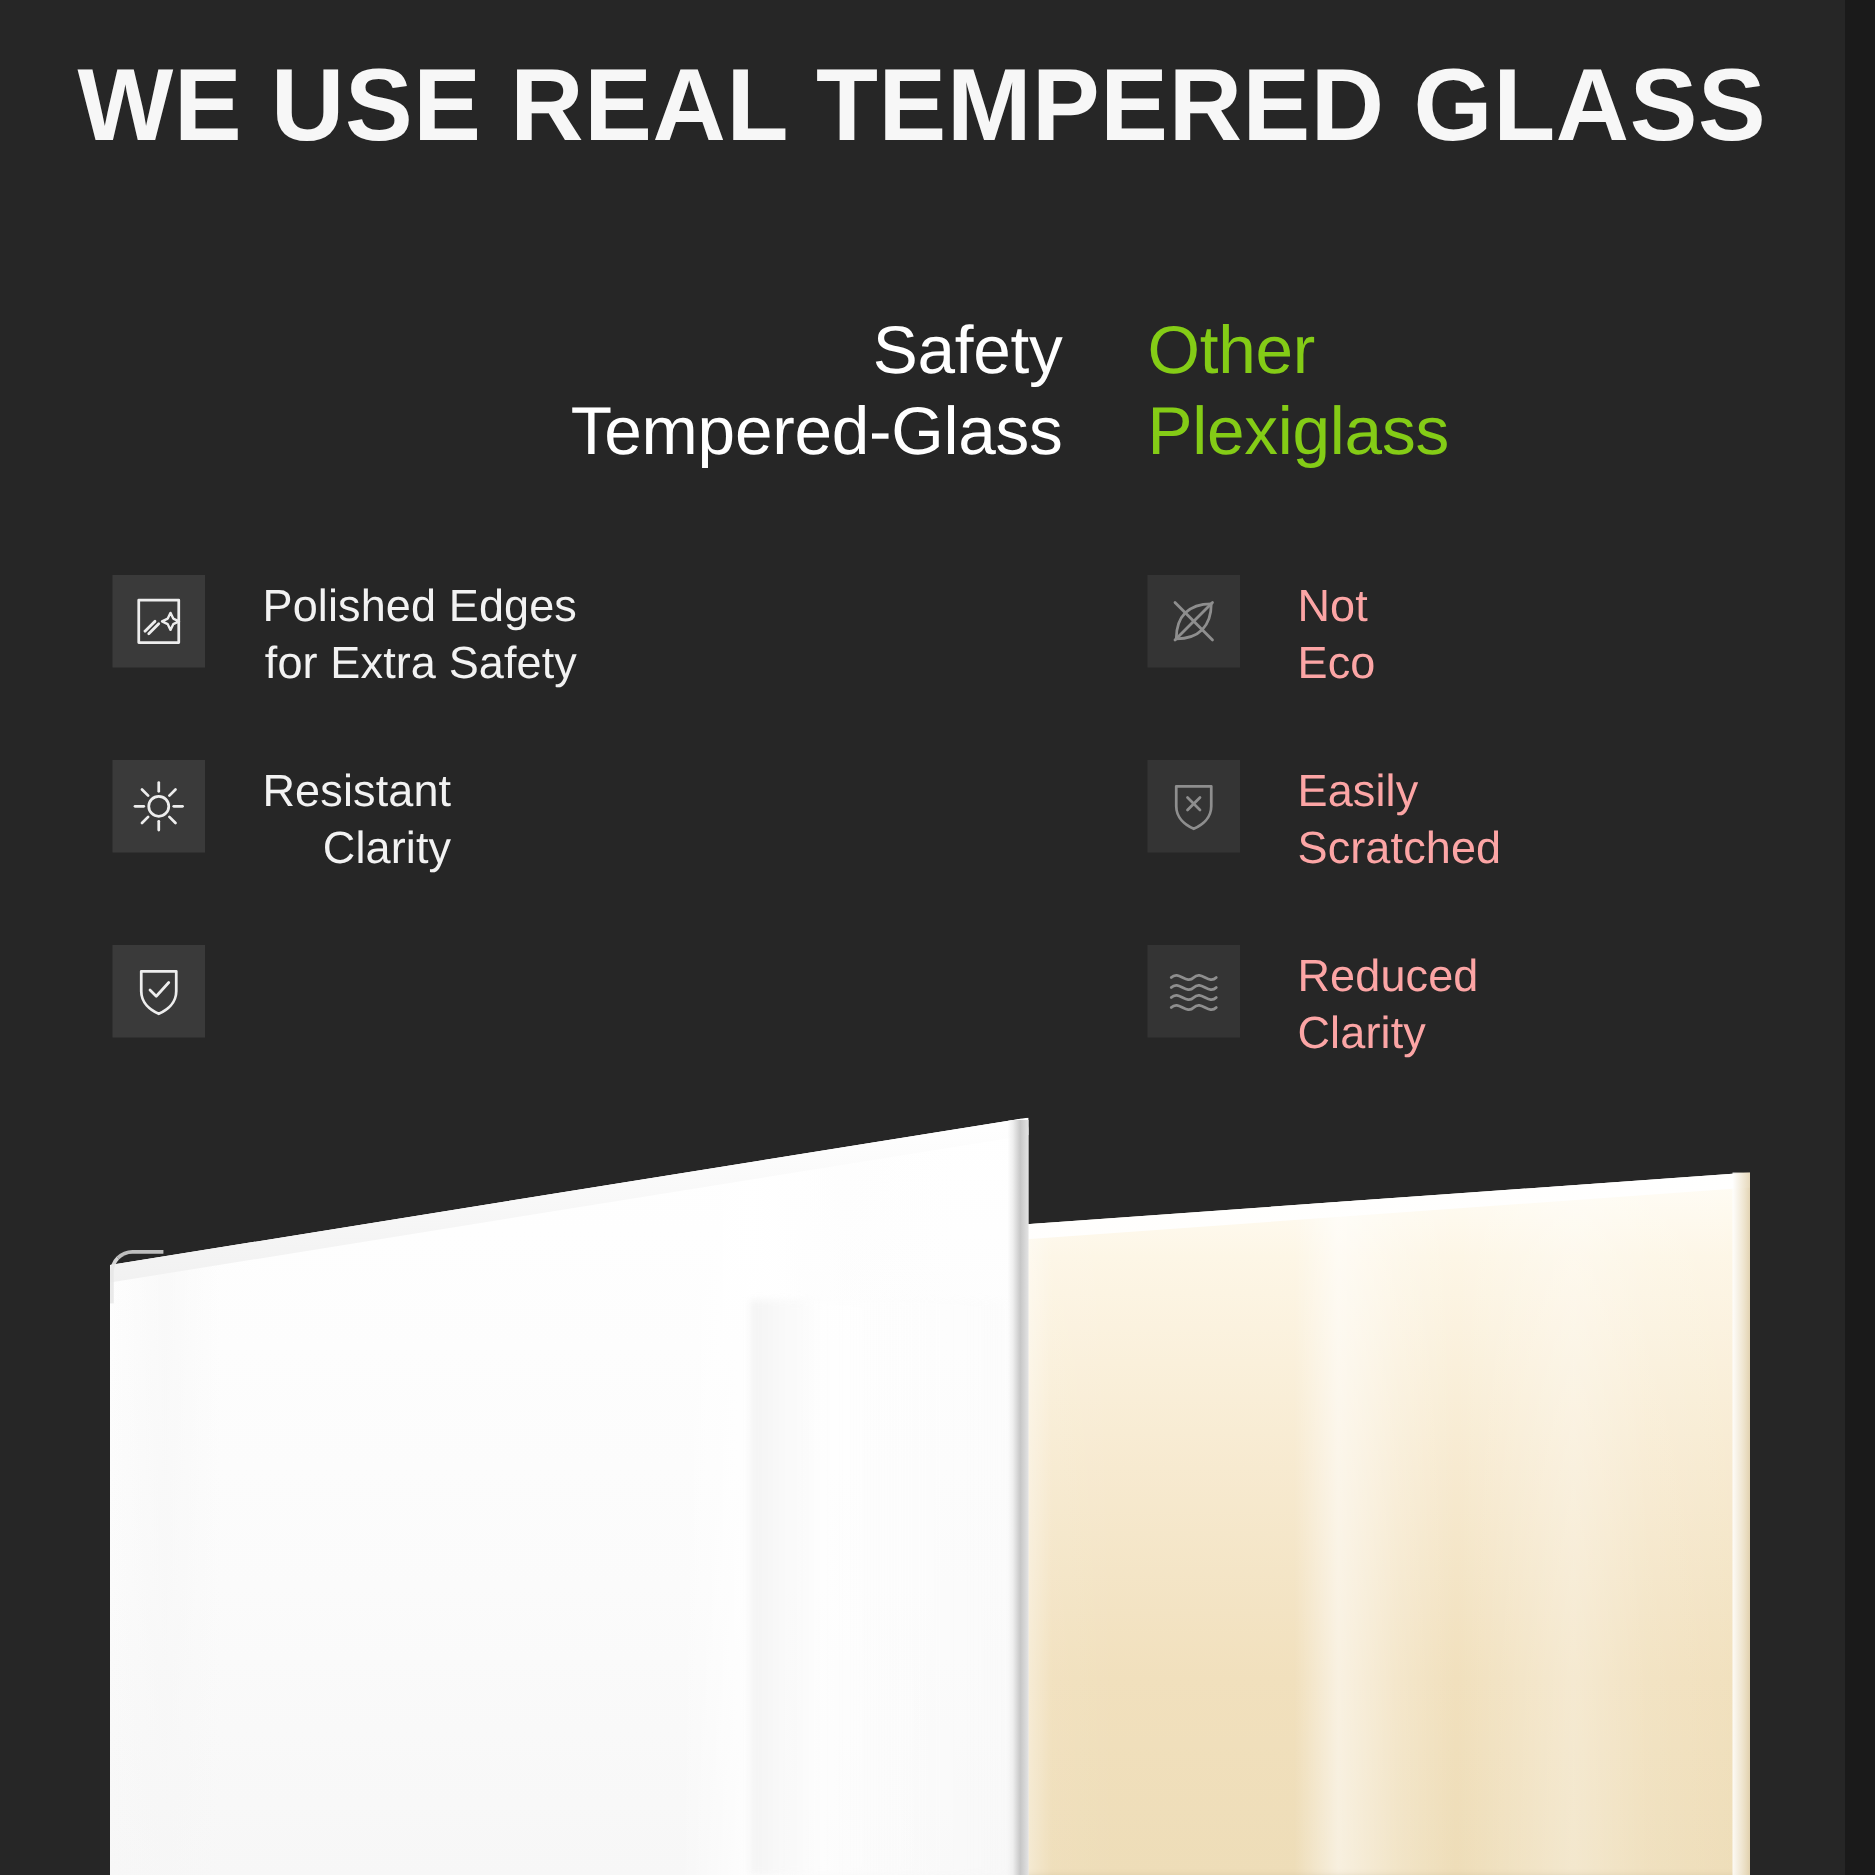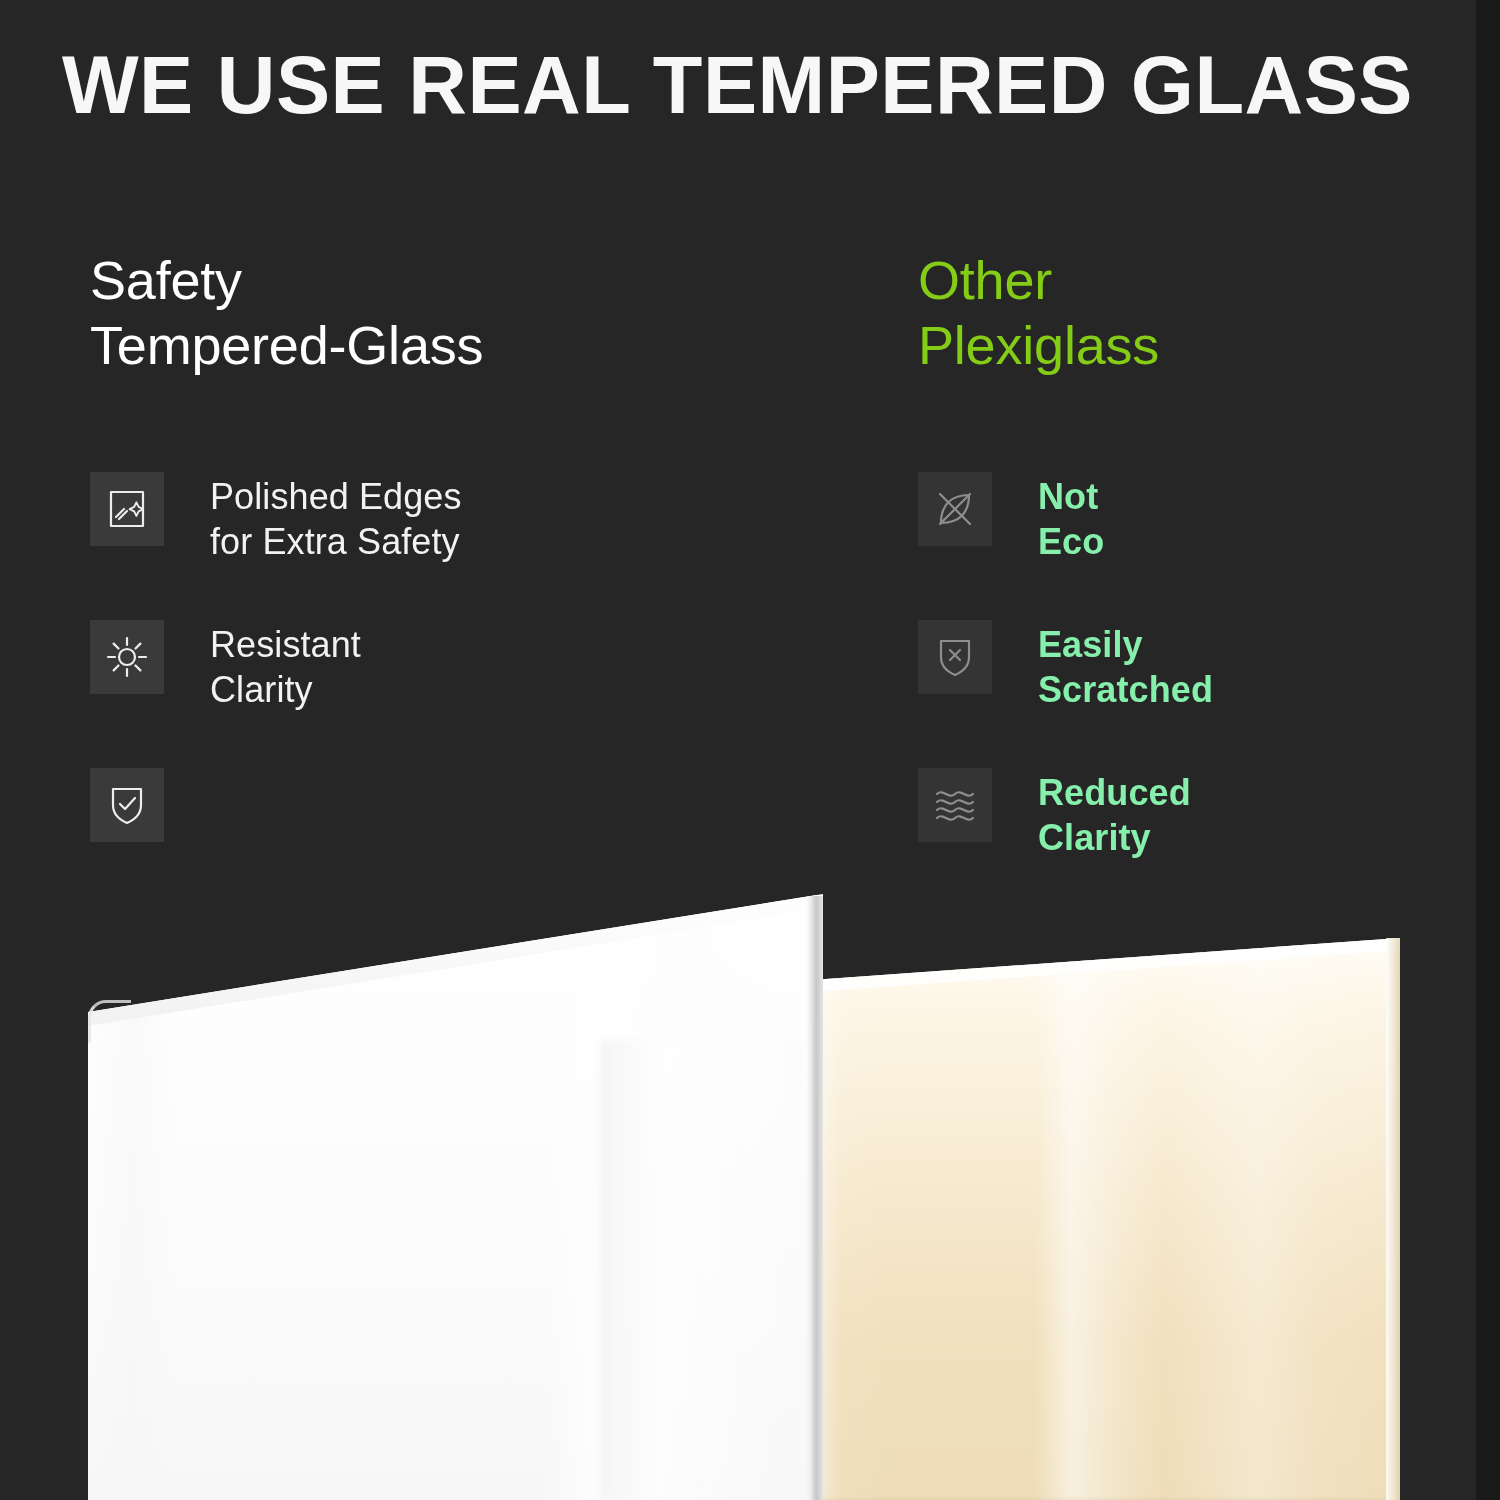--- a/index.html
+++ b/index.html
@@ -32,39 +32,39 @@
     white-space: nowrap;
     transform: scaleX(0.99);
     transform-origin: left top;
   }
 
   
   .col {
     position: absolute;
     top: 248px;
   }
-  .col-left  { left: 90px;  width: 760px; }
+  .col-left  { left: 90px;  width: 760px; text-align: right; }
   .col-right { left: 918px; width: 540px; }
 
   .col-head {
     font-size: 54px;
     font-weight: 300;
     line-height: 1.21;
     letter-spacing: -0.2px;
     margin: 0 0 0 0;
     white-space: pre-line;
   }
   .col-left  .col-head { color: #ffffff; }
   .col-right .col-head { color: #84cc16; }
 
   
   .features {
     position: absolute;
     left: 0;
-    top: 222px;
+    top: 210px;
     width: 100%;
   }
   .feature {
     display: flex;
     align-items: flex-start;
     height: 148px;
   }
   .icon-tile {
     flex: 0 0 auto;
     width: 74px;
@@ -84,21 +84,21 @@
   .feature-label {
     margin-left: 46px;
     font-size: 36px;
     font-weight: 300;
     line-height: 1.26;
     letter-spacing: 0.1px;
     white-space: pre-line;
     padding-top: 4px;
   }
   .col-left  .feature-label { color: #f2f2f2; }
-  .col-right .feature-label { color: #86efac; font-weight: bold; }
+  .col-right .feature-label { color: #fca5a5; }
 
   
   .photo {
     position: absolute;
     left: 0;
     top: 880px;
     width: 1500px;
     height: 620px;
     overflow: hidden;
   }

